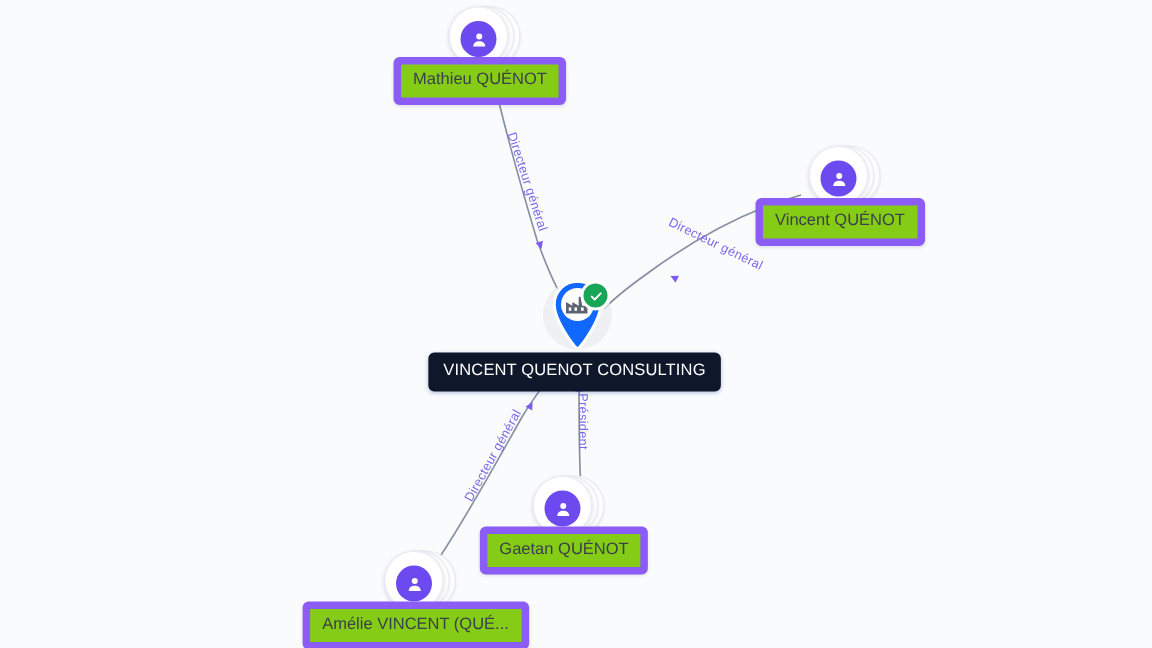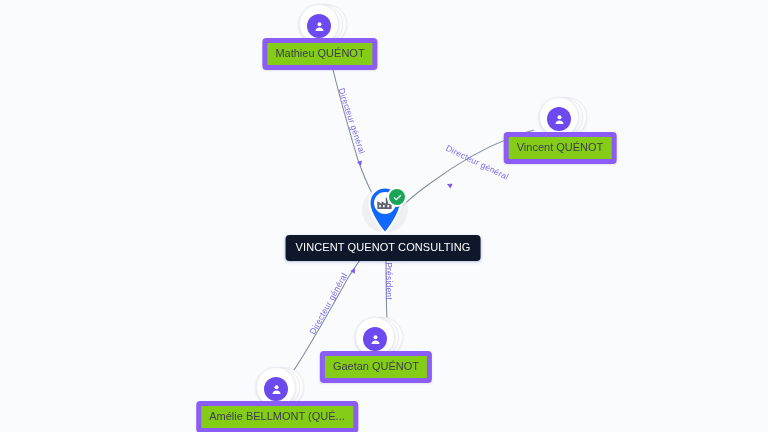--- a/index.html
+++ b/index.html
@@ -186,14 +186,14 @@
           </div>
         </div>
       </div>
     </div>
   </div>
 <div id="labels-layer">
     <div class="label person" style="left: 320px; top: 38px;">Mathieu QUÉNOT</div>
     <div class="label person" style="left: 560px; top: 132px;">Vincent QUÉNOT</div>
     <div class="label company" style="left: 383px; top: 235px;">VINCENT QUENOT CONSULTING</div>
     <div class="label person" style="left: 376px; top: 351px;">Gaetan QUÉNOT</div>
-    <div class="label person" style="left: 277px; top: 401px;">Amélie BELLMONT (QUÉ...</div>
+    <div class="label person" style="left: 277px; top: 401px;">Amélie VINCENT (QUÉ...</div>
   </div>
 
 </body></html>

